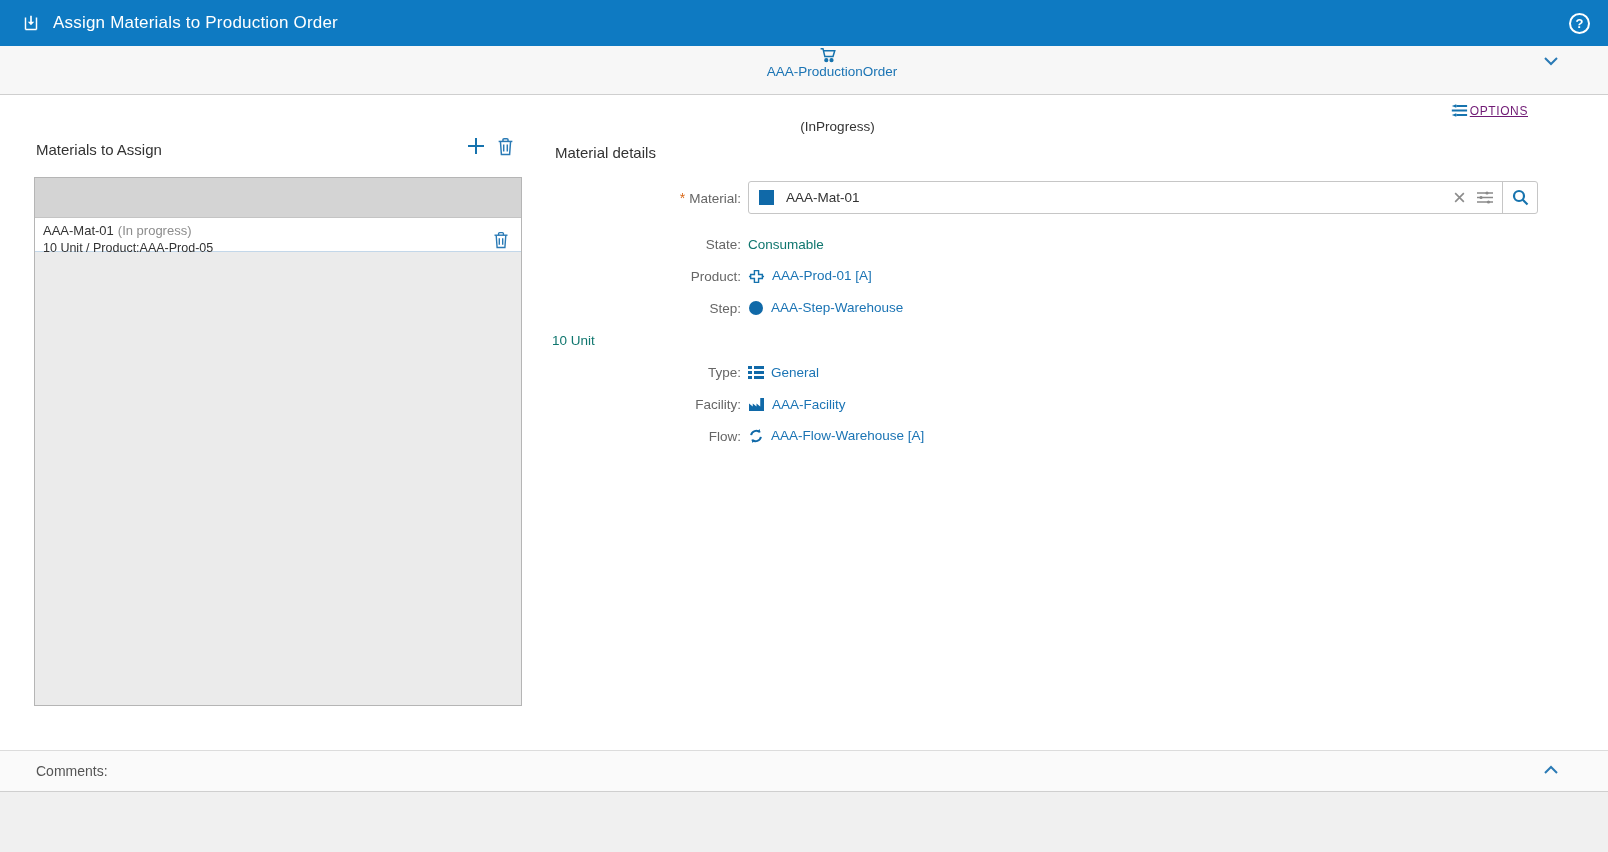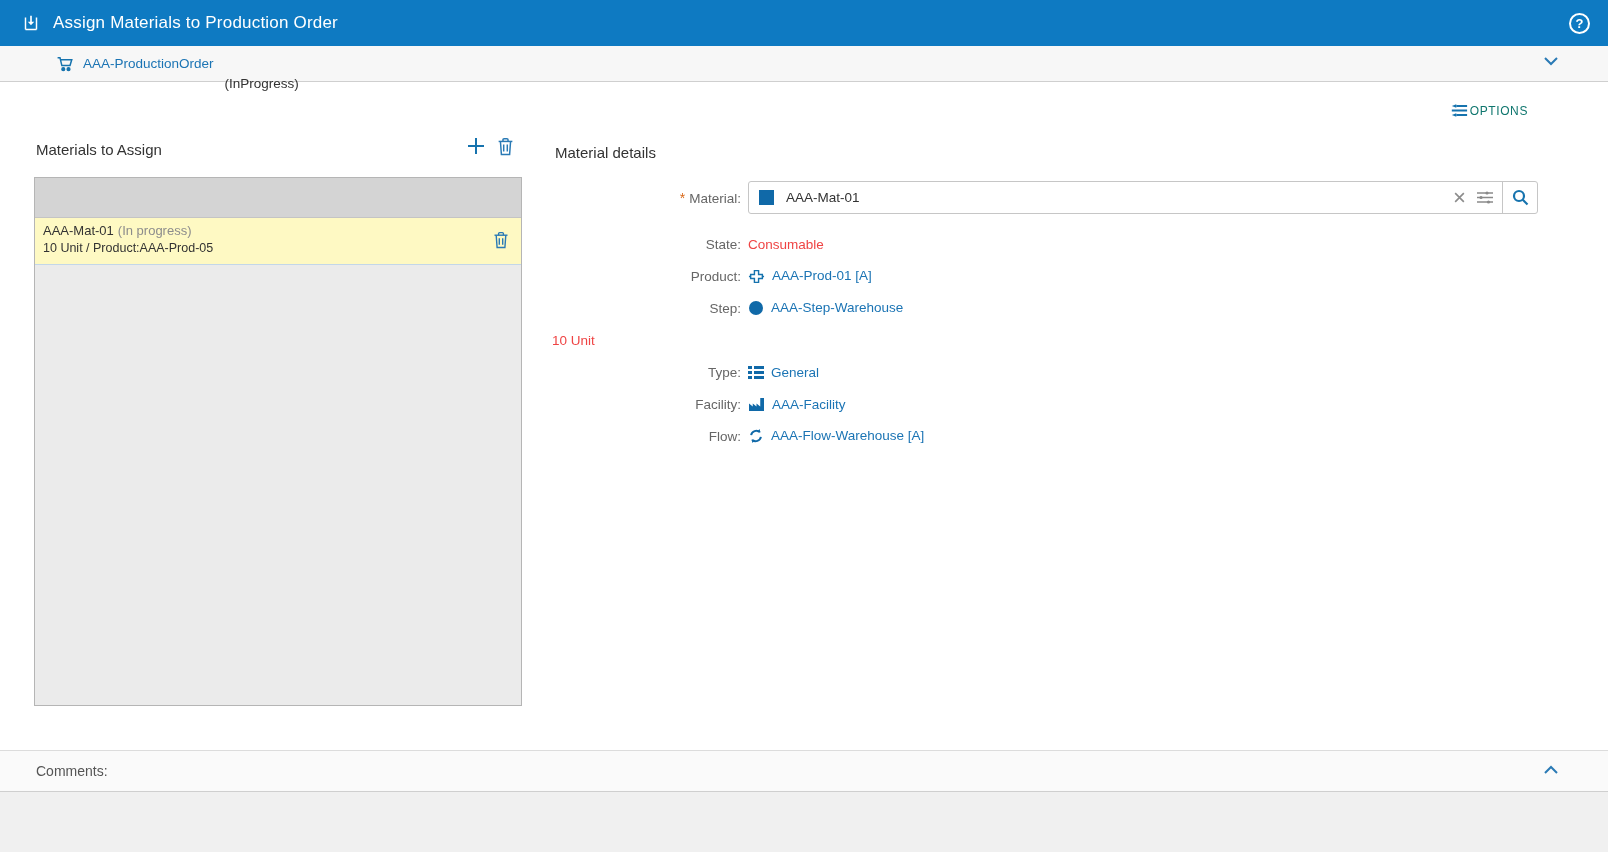--- a/index.html
+++ b/index.html
@@ -9,42 +9,42 @@
   
   .titlebar { position:absolute; top:0; left:0; width:100%; height:46px;
     background:#0e7ac2; display:flex; align-items:center; padding:0 20px; }
   .titlebar .app-icon { display:flex; margin-right:11px; }
   .titlebar .title { color:#fff; font-size:17px; letter-spacing:.2px; }
   .help-btn { position:absolute; right:18px; top:13px; width:21px; height:21px;
     border:2px solid #fff; border-radius:50%; color:#fff; font-size:13px; font-weight:bold;
     display:flex; align-items:center; justify-content:center; cursor:pointer; }
 
   
-  .crumbbar { position:absolute; top:46px; left:0; width:100%; height:36px;
+  .crumbbar { position:absolute; top:46px; left:0; width:100%; height:49px;
     background:#f7f7f7; border-bottom:1px solid #cfcfcf; display:flex; align-items:center;
-    padding-left:56px; }
+    padding-left:56px;flex-direction:column; }
   .crumbbar .cart { display:flex; margin-right:8px; }
   .crumb-link { color:#1b74b4; font-size:13.5px; cursor:pointer; }
   .crumb-status { color:#333; font-size:13.5px; margin-left:11px;margin-top:40px; }
   .crumb-chevron { position:absolute; right:48px; top:8px; cursor:pointer; }
 
   
   .options-btn { position:absolute; top:103px; right:80px; display:flex; align-items:center;
     cursor:pointer; }
-  .options-btn .lbl { font-size:12px; color:#0f766e; letter-spacing:.6px; margin-left:2px; }
+  .options-btn .lbl { font-size:12px; color:#701a75; letter-spacing:.6px; margin-left:2px;text-decoration:underline; }
 
   
   .left-heading { position:absolute; left:36px; top:141px; font-size:15px; color:#333; }
   .add-btn { position:absolute; left:464px; top:134px; cursor:pointer; }
   .del-btn { position:absolute; left:497px; top:137px; cursor:pointer; }
 
   .list-box { position:absolute; left:34px; top:177px; width:488px; height:529px;
     background:#ebebeb; border:1px solid #b5b5b5; }
   .list-header { height:40px; background:#d4d4d4; border-bottom:1px solid #c4c4c4; }
-  .list-item { position:relative; height:47px; background:#fef9c3;
+  .list-item { position:relative; height:34px; background:#ffffff;
     border-bottom:1px solid #c3d7e9; padding:5px 34px 0 8px; cursor:pointer; }
   .list-item .line1 { font-size:13px; color:#333; }
   .list-item .line1 .status { color:#8c8c8c; margin-left:4px; }
   .list-item .line2 { font-size:12.5px; color:#333; margin-top:3px; }
   .row-del { position:absolute; right:12px; top:13px; cursor:pointer; }
 
   
   .right-heading { position:absolute; left:555px; top:144px; font-size:15px; color:#333; }
 
   .mat-label { position:absolute; left:545px; top:190px; width:196px; text-align:right;
@@ -57,21 +57,21 @@
   .mat-input .chip { width:15px; height:15px; background:#1069a8; margin-left:10px; flex:none; }
   .mat-input .val { font-size:13.5px; color:#333; margin-left:12px; flex:1; }
   .mat-input .clear { display:flex; padding:4px 6px; cursor:pointer; }
   .mat-input .filter { display:flex; padding:4px 8px 4px 4px; cursor:pointer; }
   .mat-input .search-seg { height:100%; width:35px; border-left:1px solid #c6c6c6;
     display:flex; align-items:center; justify-content:center; cursor:pointer; }
 
   .field-row { position:absolute; left:545px; height:32px; display:flex; width:700px;align-items:center; }
   .field-row .flabel { width:196px; text-align:right; font-size:13.5px; color:#666;
     padding-top:8px; flex:none; }
-  .field-row .fval { margin-left:7px; padding-top:8px; font-size:13.5px; color:#ef4444;
+  .field-row .fval { margin-left:7px; padding-top:8px; font-size:13.5px; color:#0f766e;
     display:flex; align-items:flex-start; }
   .field-row .fval .ficon { display:flex; margin-right:7px; margin-top:0px; }
   .field-row .fval.link { color:#1b74b4; cursor:pointer; }
 
   
   .comments-bar { position:absolute; left:0; top:750px; width:100%; height:42px;
     background:#fafafa; border-top:1px solid #dcdcdc; border-bottom:1px solid #cfcfcf; }
   .comments-bar .lbl { position:absolute; left:36px; top:12px; font-size:14px; color:#555; }
   .comments-chevron { position:absolute; right:48px; top:12px; cursor:pointer; }
 

